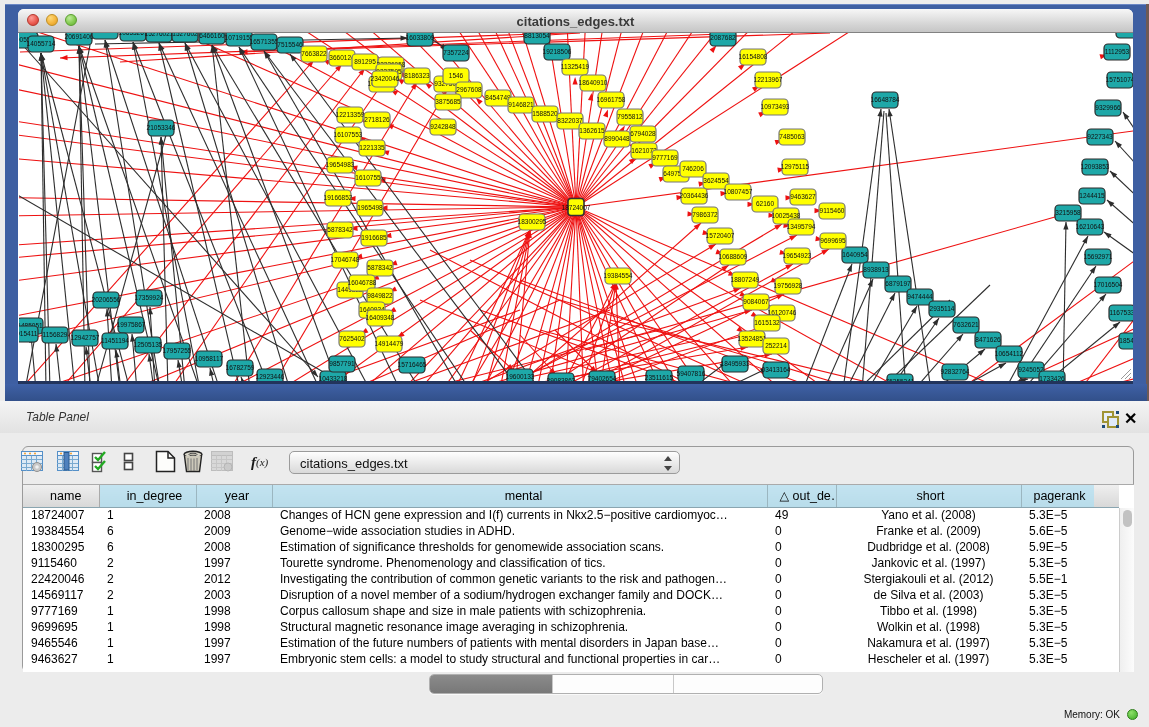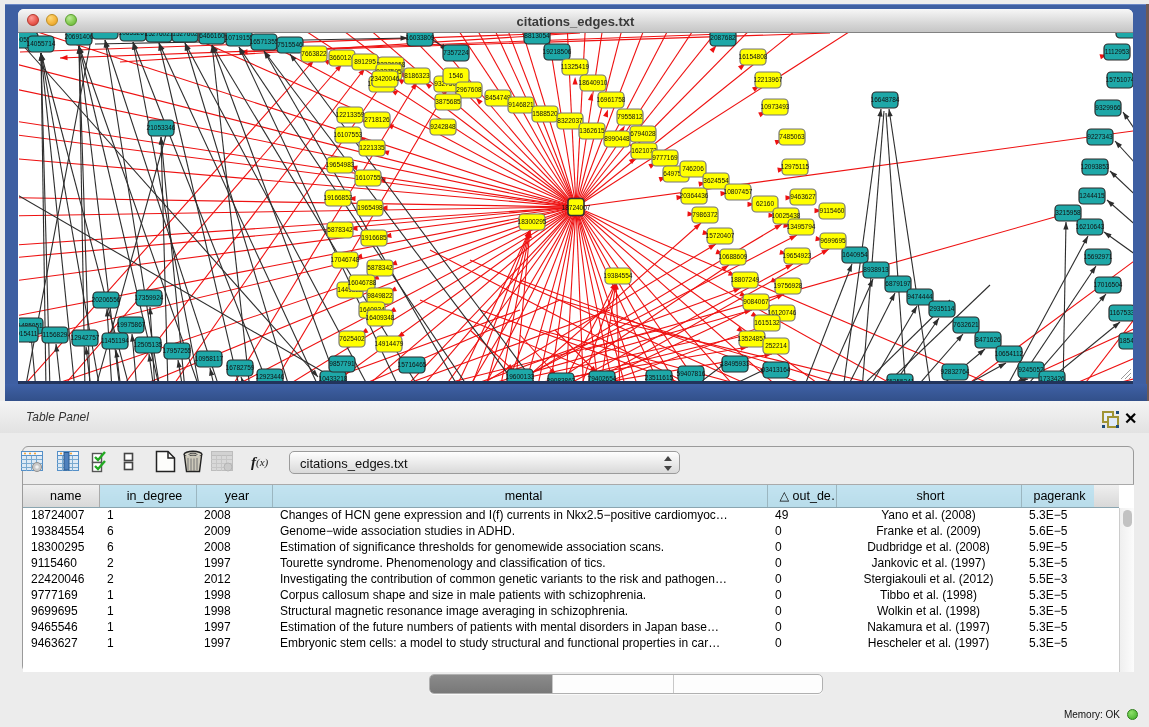--- a/index.html
+++ b/index.html
@@ -833,21 +833,30 @@
           <td class="c5">Jankovic et al. (1997)</td>
           <td class="c6">5.3E−5</td>
         </tr>
 <tr>
           <td class="c0">22420046</td>
           <td class="c1">2</td>
           <td class="c2">2012</td>
           <td class="c3">Investigating the contribution of common genetic variants to the risk and pathogen…</td>
           <td class="c4">0</td>
           <td class="c5">Stergiakouli et al. (2012)</td>
-          <td class="c6">5.5E−3</td>
+          <td class="c6">5.5E−1</td>
+        </tr>
+<tr>
+          <td class="c0">14569117</td>
+          <td class="c1">2</td>
+          <td class="c2">2003</td>
+          <td class="c3">Disruption of a novel member of a sodium/hydrogen exchanger family and DOCK…</td>
+          <td class="c4">0</td>
+          <td class="c5">de Silva et al. (2003)</td>
+          <td class="c6">5.3E−5</td>
         </tr>
 <tr>
           <td class="c0">9777169</td>
           <td class="c1">1</td>
           <td class="c2">1998</td>
           <td class="c3">Corpus callosum shape and size in male patients with schizophrenia.</td>
           <td class="c4">0</td>
           <td class="c5">Tibbo et al. (1998)</td>
           <td class="c6">5.3E−5</td>
         </tr>

